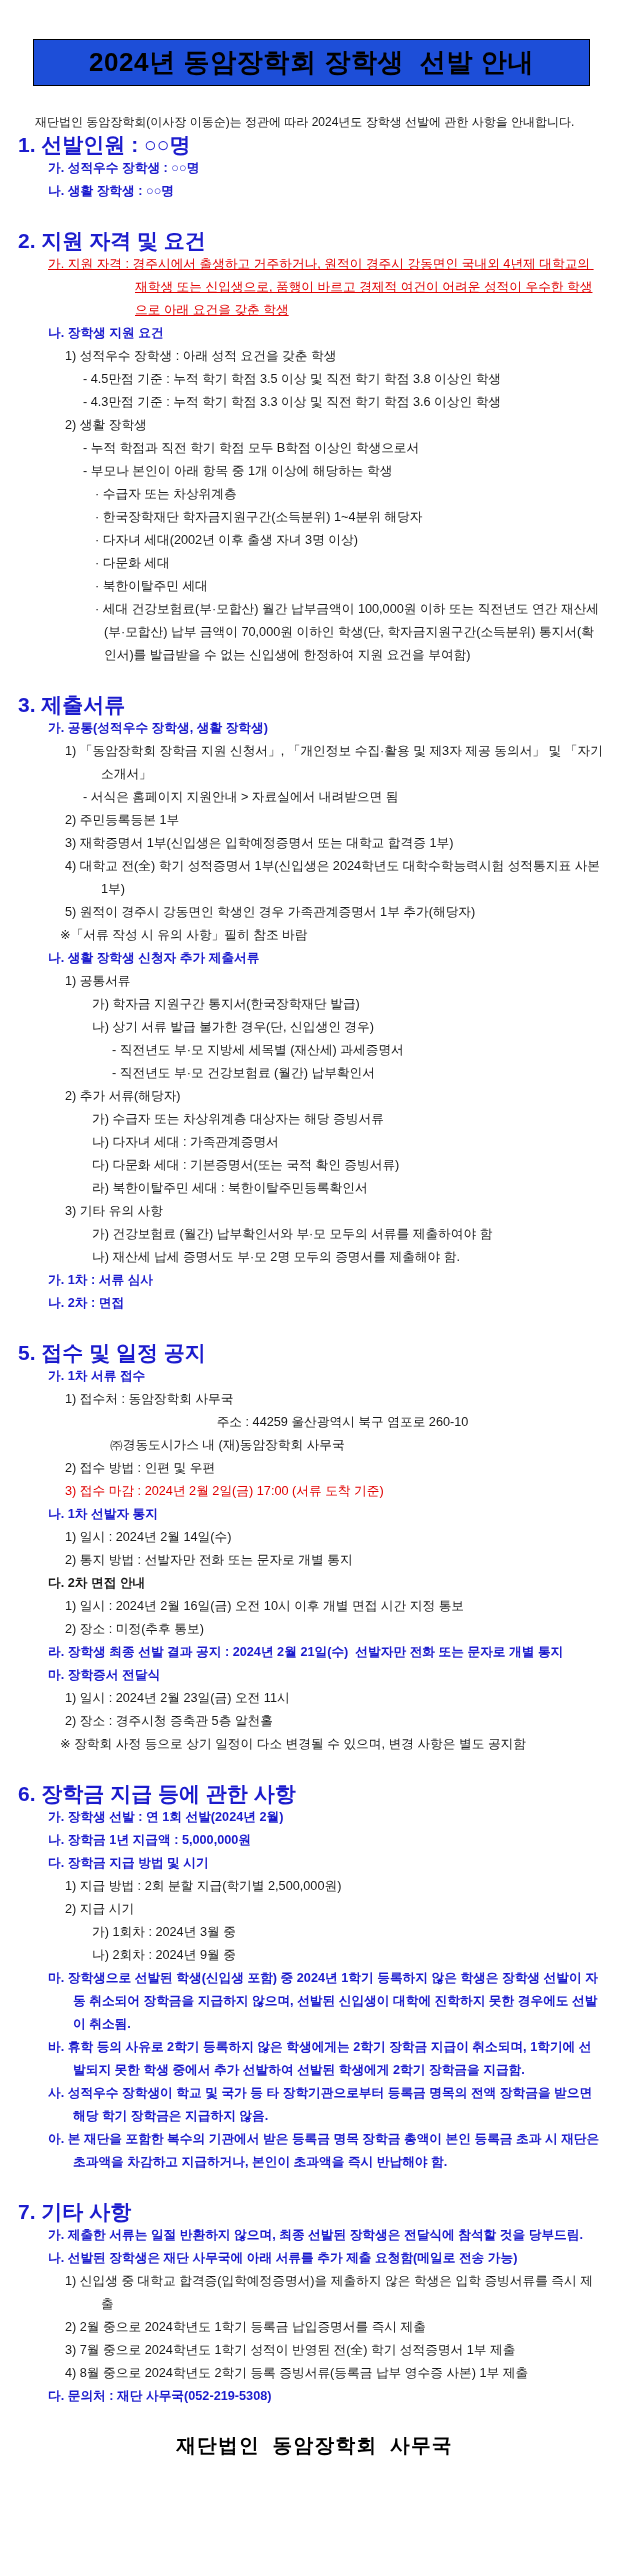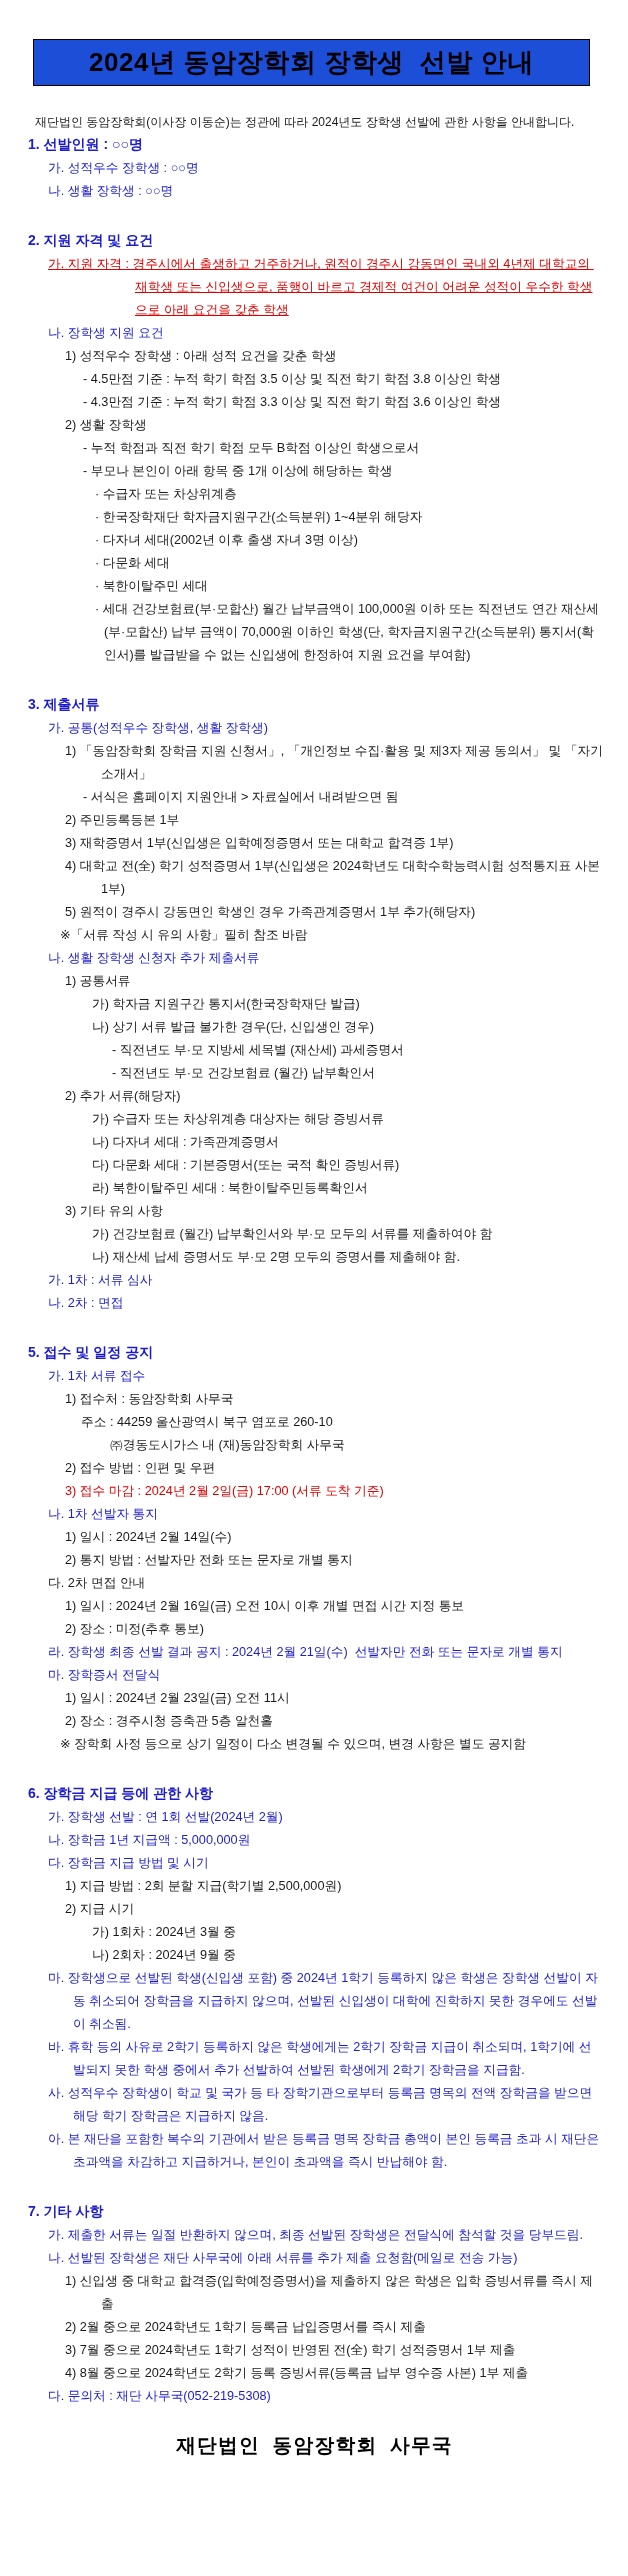--- a/index.html
+++ b/index.html
@@ -27,30 +27,30 @@
   }
   .doc { margin-top:0; }
   .line {
     margin:0; font-size:12.7px; line-height:23px;
     white-space:pre-wrap; color:#1a1a1a;
     padding-right:25px;
   }
   .gap { margin-top:25px; }
 
   
-  .k-section { padding-left:28px; font-size:14px; font-weight:bold; line-height:25px; }
-  .k-ga      { padding-left:73px; text-indent:-25px; }
+  .k-section { padding-left:18px; font-size:21px; font-weight:bold; line-height:25px; }
+  .k-ga      { padding-left:73px; text-indent:-25px;font-weight:bold; }
   .k-ga-deep { padding-left:135px; text-indent:-87px;text-decoration:underline; }
   .k-num     { padding-left:101px; text-indent:-36px; }
   .k-dash    { padding-left:83px; }
   .k-dot     { padding-left:95px; }
   .k-dot-hang{ padding-left:104px; text-indent:-9px; }
   .k-ga2     { padding-left:92px; }
   .k-dash2   { padding-left:112px; }
-  .k-addr1   { padding-left:81px; }
+  .k-addr1   { padding-left:81px;text-align:center; }
   .k-addr2   { padding-left:110px; }
   .k-note    { padding-left:60px; }
 
   
   .c-blue  { color:#1c1ccd; }
   .c-red   { color:#e00000; }
   .c-black { color:#1a1a1a; }
 
   .date-line {
     margin-top:25px; text-align:center; font-size:14px; line-height:23px;

